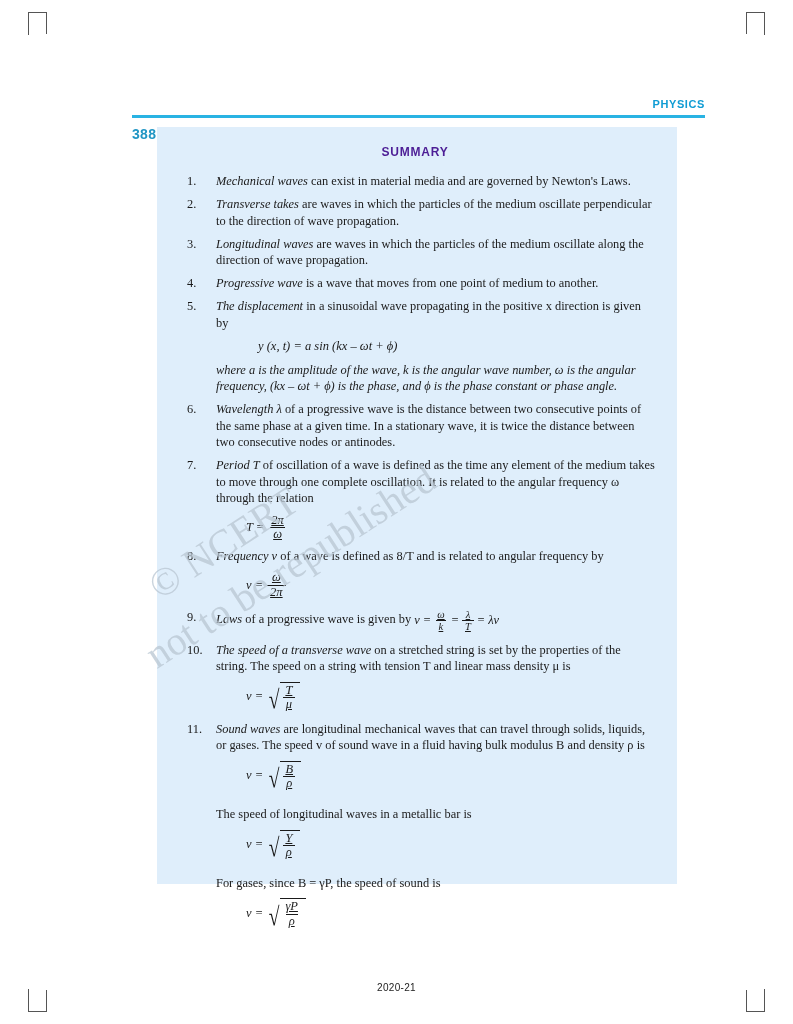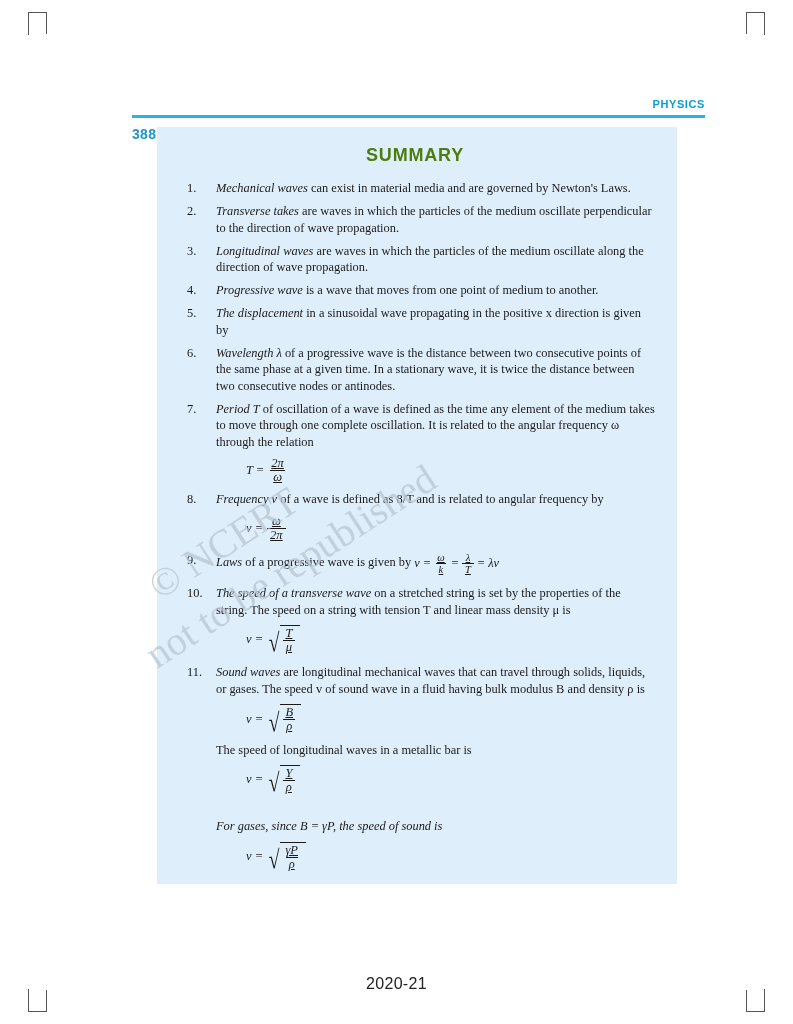--- a/index.html
+++ b/index.html
@@ -77,23 +77,23 @@
     top: 127px;
     width: 520px;
     height: 757px;
     background: #dfeefb;
     box-sizing: border-box;
     padding: 18px 22px 10px 18px;
   }
   .panel-title {
     text-align: center;
     font-family: "Liberation Sans", sans-serif;
-    font-size: 18px;
+    font-size: 12px;
     font-weight: bold;
-    color: #4d7c0f;
+    color: #4c1d95;
     letter-spacing: .8px;
     margin-bottom: 14px;
   }
 
   ol.summary {
     list-style: none;
     margin: 0;
     padding: 0;
   }
   ol.summary > li {
@@ -192,21 +192,21 @@
   .watermark .l2 { position: absolute; left: 0;  top: 56px; }
 
   
   .footer {
     position: absolute;
     left: 0;
     right: 0;
     bottom: 31px;
     text-align: center;
     font-family: "Liberation Sans", sans-serif;
-    font-size: 16px;
+    font-size: 10px;
     color: #222;
     letter-spacing: .3px;
   }
 </style>
 </head>
 <body>
 
 <div class="crop tl"></div>
 <div class="crop tl2"></div>
 <div class="crop tr"></div>
@@ -238,20 +238,24 @@
     <li>
       <span class="num">3.</span><span class="it">Longitudinal waves</span><span> are waves in which the particles of the medium oscillate along the direction of wave propagation.</span>
     </li>
 
     <li>
       <span class="num">4.</span><span class="it">Progressive wave</span><span> is a wave that moves from one point of medium to another.</span>
     </li>
 
     <li>
       <span class="num">5.</span><span class="it">The displacement</span><span> in a sinusoidal wave propagating in the positive x direction is given by</span>
+      <div class="eq indent2">
+        <span>y (x, t) = a sin (kx – ωt + ϕ)</span>
+      </div>
+      <div style="font-style:italic;">where a is the amplitude of the wave, k is the angular wave number, ω is the angular frequency, (kx – ωt + ϕ) is the phase, and ϕ is the phase constant or phase angle.</div>
     </li>
 
     <li>
       <span class="num">6.</span><span class="it">Wavelength λ</span><span> of a progressive wave is the distance between two consecutive points of the same phase at a given time. In a stationary wave, it is twice the distance between two  consecutive nodes or antinodes.</span>
     </li>
 
     <li>
       <span class="num">7.</span><span class="it">Period T</span><span> of oscillation of a wave is defined as the time any element of the medium takes to move through one complete oscillation. It is related to the angular frequency ω through the relation</span>
       <div class="eq">
         <span>T =</span>
@@ -316,36 +320,36 @@
           <span class="radical">√</span>
           <span class="radicand">
             <span class="frac">
               <span class="num-t">B</span>
               <span class="den-t">ρ</span>
             </span>
           </span>
         </span>
       </div>
 
-      <div style="margin-top:8px;">The speed of longitudinal waves in a metallic bar is</div>
+      <div style="margin-top:16px;">The speed of longitudinal waves in a metallic bar is</div>
 
       <div class="eq">
         <span>v =</span>
         <span class="sqrt">
           <span class="radical">√</span>
           <span class="radicand">
             <span class="frac">
               <span class="num-t">Y</span>
               <span class="den-t">ρ</span>
             </span>
           </span>
         </span>
       </div>
 
-      <div style="margin-top:24px;font-style:italic;">For  gases,  since B = γP, the speed of sound is</div>
+      <div style="margin-top:16px;">For  gases,  since B = γP, the speed of sound is</div>
 
       <div class="eq">
         <span>v =</span>
         <span class="sqrt">
           <span class="radical">√</span>
           <span class="radicand">
             <span class="frac">
               <span class="num-t">γP</span>
               <span class="den-t">ρ</span>
             </span>

